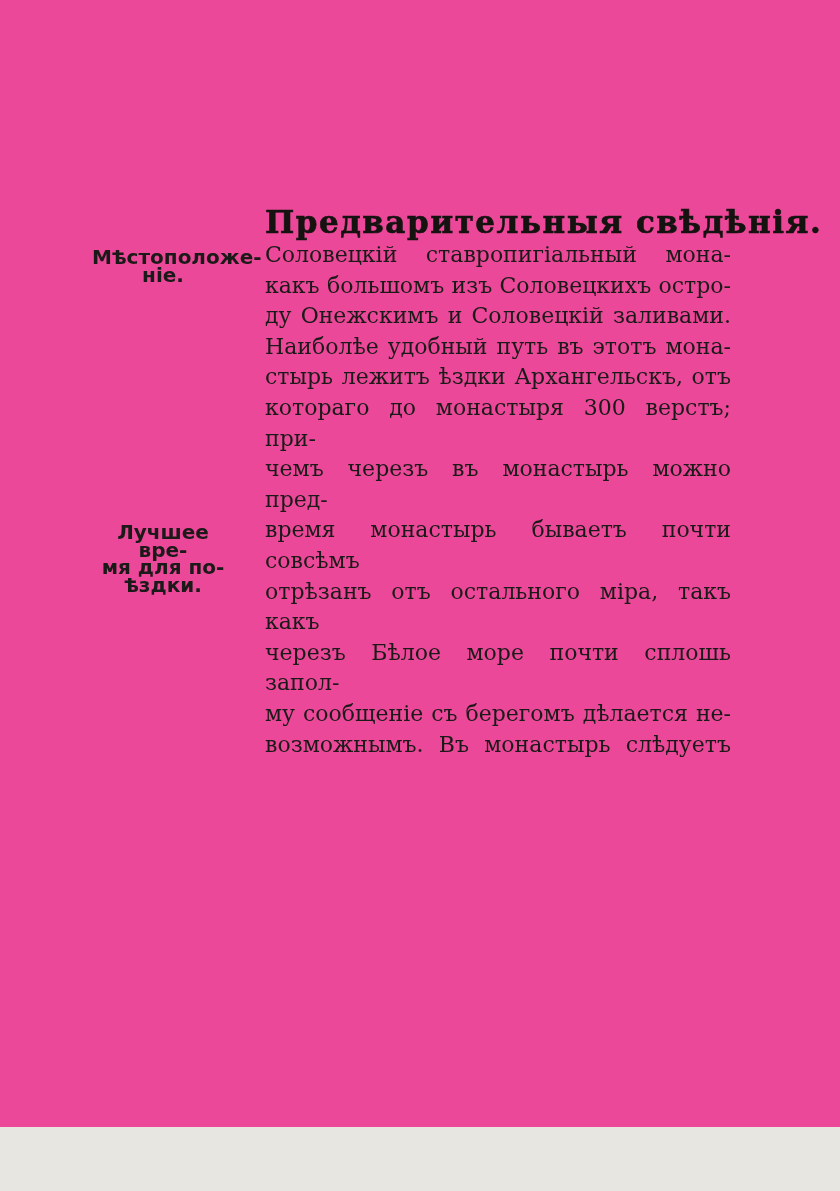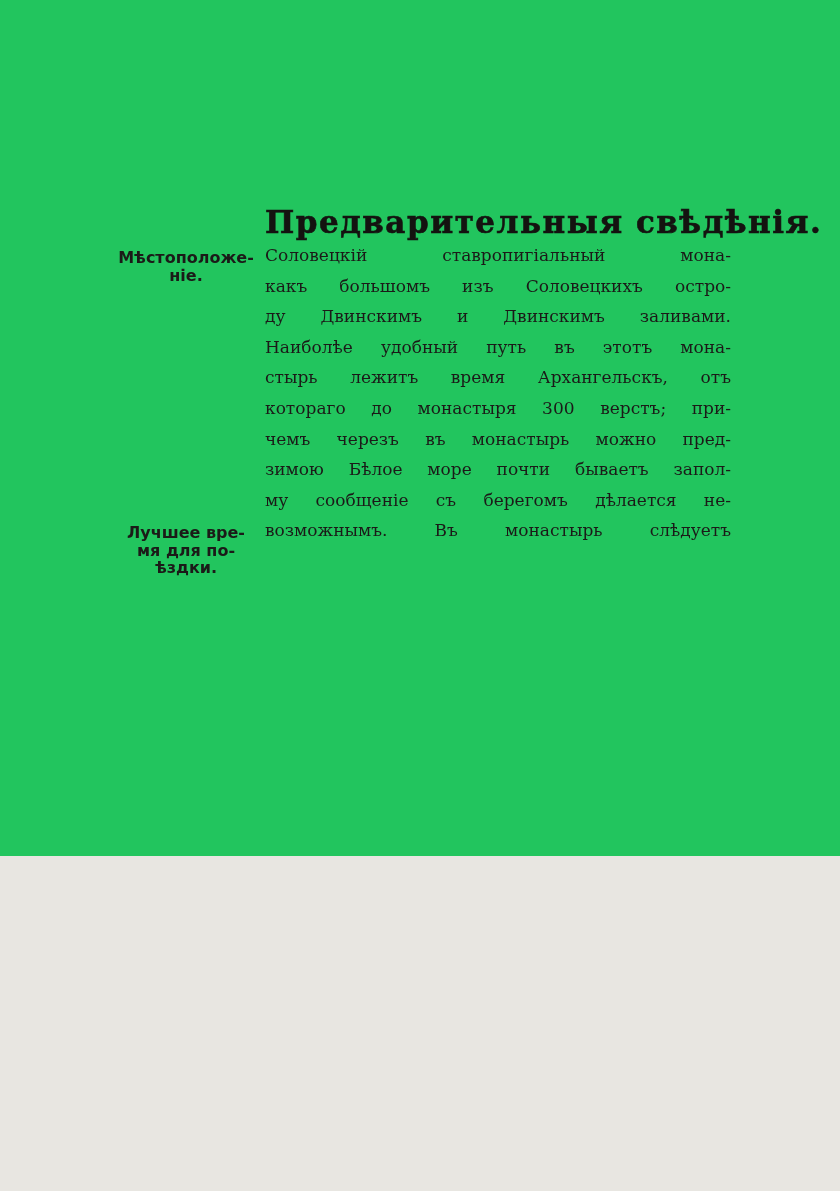--- a/index.html
+++ b/index.html
@@ -3,23 +3,23 @@
 <meta charset="utf-8">
 <style>
   html, body {
     margin: 0;
     padding: 0;
     background: #e8e6e1;
   }
   .page {
     position: relative;
     width: 840px;
-    height: 856px;
+    height: 1127px;
     margin: 0 auto;
-    background: #22c55e;
+    background: #ec4899;
     color: #1b1a18;
     overflow: hidden;
     box-shadow: 0 0 6px rgba(0,0,0,0.15);
     font-family: "DejaVu Serif", serif;
   }
   .page-title {
     position: absolute;
     top: 183px;
     left: 265px;
     width: 470px;
@@ -32,33 +32,33 @@
     -webkit-text-stroke: 0.6px #141310;
   }
   .body-block {
     position: absolute;
     top: 240px;
     left: 265px;
     width: 466px;
   }
   .text-line {
     font-family: "DejaVu Serif", serif;
-    font-size: 17px;
+    font-size: 22px;
     line-height: 30.6px;
     text-align: justify;
     text-align-last: justify;
     white-space: normal;
     color: #1b1a18;
   }
   .margin-note {
     position: absolute;
-    left: 115px;
+    left: 92px;
     width: 142px;
     font-family: "DejaVu Sans", sans-serif;
-    font-size: 16px;
+    font-size: 20px;
     font-weight: bold;
     line-height: 17.5px;
     text-align: center;
     color: #1b1a18;
   }
   .margin-note.note-1 { top: 249px; }
   .margin-note.note-2 { top: 524px; }
   .margin-note .note-line { display: block; }
 </style>
 </head>
@@ -75,24 +75,26 @@
 
   <div class="margin-note note-2">
     <span class="note-line">Лучшее вре-</span>
     <span class="note-line">мя для по-</span>
     <span class="note-line">ѣздки.</span>
   </div>
 
   <div class="body-block">
     <div class="text-line">Соловецкій ставропигіальный мона-</div>
     <div class="text-line">какъ большомъ изъ Соловецкихъ остро-</div>
-    <div class="text-line">ду Двинскимъ и Двинскимъ заливами.</div>
+    <div class="text-line">ду Онежскимъ и Соловецкій заливами.</div>
     <div class="text-line">Наиболѣе удобный путь въ этотъ мона-</div>
-    <div class="text-line">стырь лежитъ время Архангельскъ, отъ</div>
+    <div class="text-line">стырь лежитъ ѣздки Архангельскъ, отъ</div>
     <div class="text-line">котораго до монастыря 300 верстъ; при-</div>
     <div class="text-line">чемъ черезъ въ монастырь можно пред-</div>
-    <div class="text-line">зимою Бѣлое море почти бываетъ запол-</div>
+    <div class="text-line">время монастырь бываетъ почти совсѣмъ</div>
+    <div class="text-line">отрѣзанъ отъ остального міра, такъ какъ</div>
+    <div class="text-line">черезъ Бѣлое море почти сплошь запол-</div>
     <div class="text-line">му сообщеніе съ берегомъ дѣлается не-</div>
     <div class="text-line">возможнымъ. Въ монастырь слѣдуетъ</div>
 
   </div>
 
 </div>
 
 </body></html>

